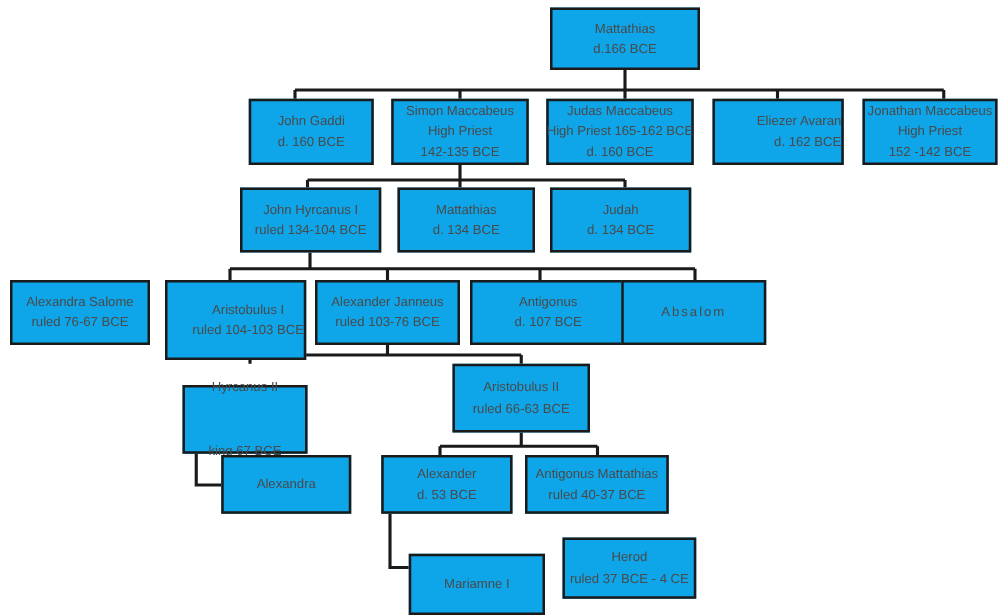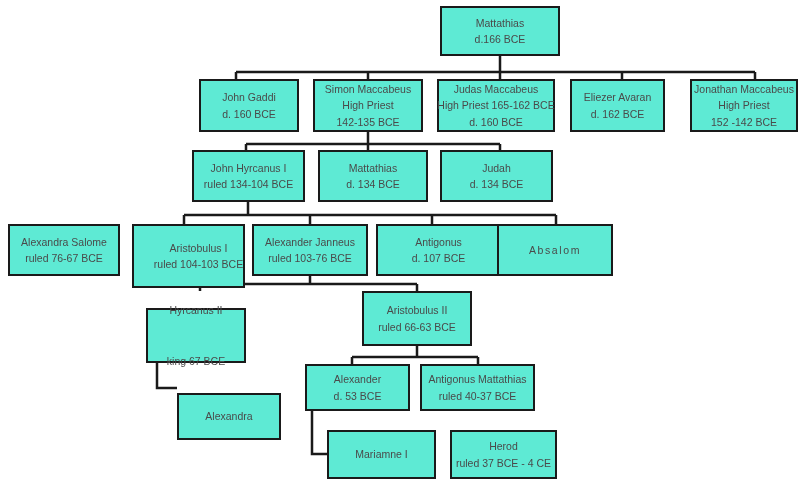--- a/index.html
+++ b/index.html
@@ -20,21 +20,21 @@
     position: absolute;
     left: 0;
     top: 0;
     width: 800px;
     height: 492px;
     pointer-events: none;
   }
   .node {
     position: absolute;
     box-sizing: border-box;
-    background: #5eead4;
+    background: #0ea5e9;
     border: 2.5px solid #1a1a1a;
     display: flex;
     flex-direction: column;
     align-items: center;
     justify-content: center;
     text-align: center;
     color: #4a4a4a;
     font-size: 10.5px;
     line-height: 1.55;
     z-index: 2;
@@ -77,21 +77,21 @@
       <div class="node" style="left: 313px; top: 79px; width: 110px; height: 53px;">
         <span class="ln">Simon Maccabeus</span>
         <span class="ln">High Priest</span>
         <span class="ln">142-135 BCE</span>
       </div>
       <div class="node" style="left: 437px; top: 79px; width: 118px; height: 53px;">
         <span class="ln">Judas Maccabeus</span>
         <span class="ln">High Priest  165-162 BCE</span>
         <span class="ln">d. 160 BCE</span>
       </div>
-      <div class="node" style="left: 570px; top: 79px; width: 95px; height: 53px;">
+      <div class="node" style="left: 570px; top: 79px; width: 105px; height: 53px; align-items: flex-end;">
         <span class="ln">Eliezer Avaran</span>
         <span class="ln">d. 162 BCE</span>
       </div>
       <div class="node" style="left: 690px; top: 79px; width: 108px; height: 53px;">
         <span class="ln">Jonathan Maccabeus</span>
         <span class="ln">High Priest</span>
         <span class="ln">152 -142 BCE</span>
       </div>
       <div class="node" style="left: 192px; top: 150px; width: 113px; height: 52px;">
         <span class="ln">John Hyrcanus I</span>
@@ -125,32 +125,32 @@
         <span class="ln">Absalom</span>
       </div>
       <div class="node overflow" style="left: 146px; top: 308px; width: 100px; height: 55px; gap: 35px;">
         <span class="ln">Hyrcanus II</span>
         <span class="ln">king 67 BCE</span>
       </div>
       <div class="node" style="left: 362px; top: 291px; width: 110px; height: 55px;">
         <span class="ln">Aristobulus II</span>
         <span class="ln">ruled 66-63 BCE</span>
       </div>
-      <div class="node" style="left: 177px; top: 364px; width: 104px; height: 47px; margin-top: 29px;">
+      <div class="node" style="left: 177px; top: 364px; width: 104px; height: 47px;">
         <span class="ln">Alexandra</span>
       </div>
       <div class="node" style="left: 305px; top: 364px; width: 105px; height: 47px;">
         <span class="ln">Alexander</span>
         <span class="ln">d. 53 BCE</span>
       </div>
       <div class="node" style="left: 420px; top: 364px; width: 115px; height: 47px;">
         <span class="ln">Antigonus  Mattathias</span>
         <span class="ln">ruled 40-37 BCE</span>
       </div>
-      <div class="node" style="left: 327px; top: 430px; width: 109px; height: 49px;">
+      <div class="node" style="left: 327px; top: 443px; width: 109px; height: 49px;">
         <span class="ln">Mariamne I</span>
       </div>
       <div class="node" style="left: 450px; top: 430px; width: 107px; height: 49px;">
         <span class="ln">Herod</span>
         <span class="ln">ruled 37 BCE - 4 CE</span>
       </div>
     </div>
 
 </div>
 

